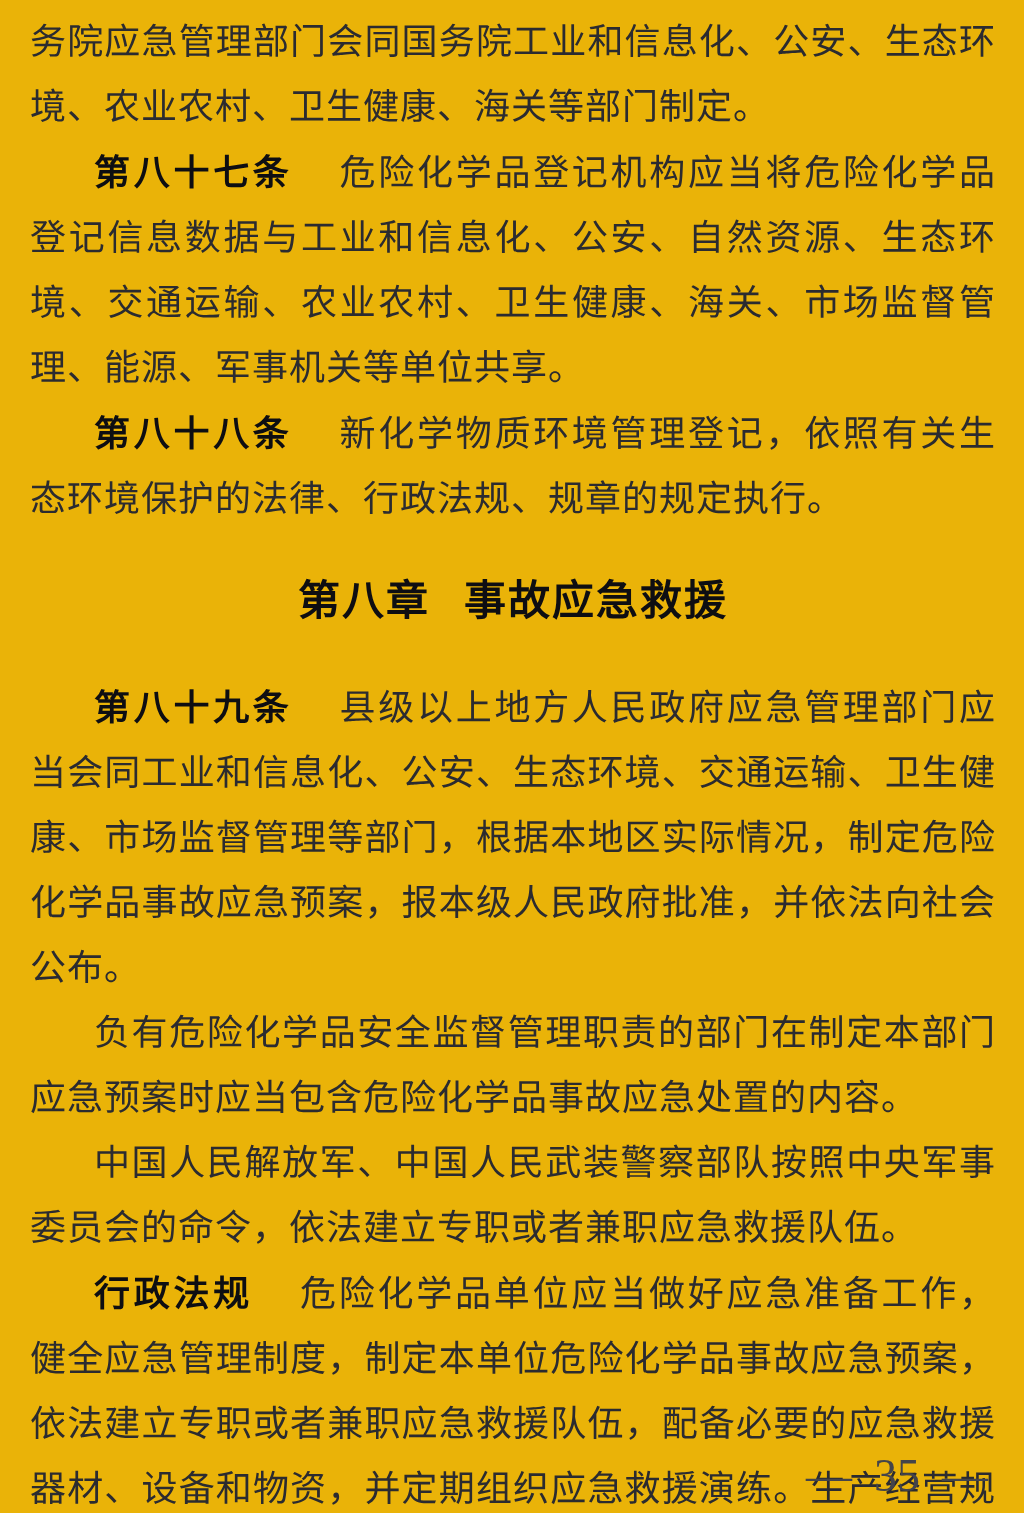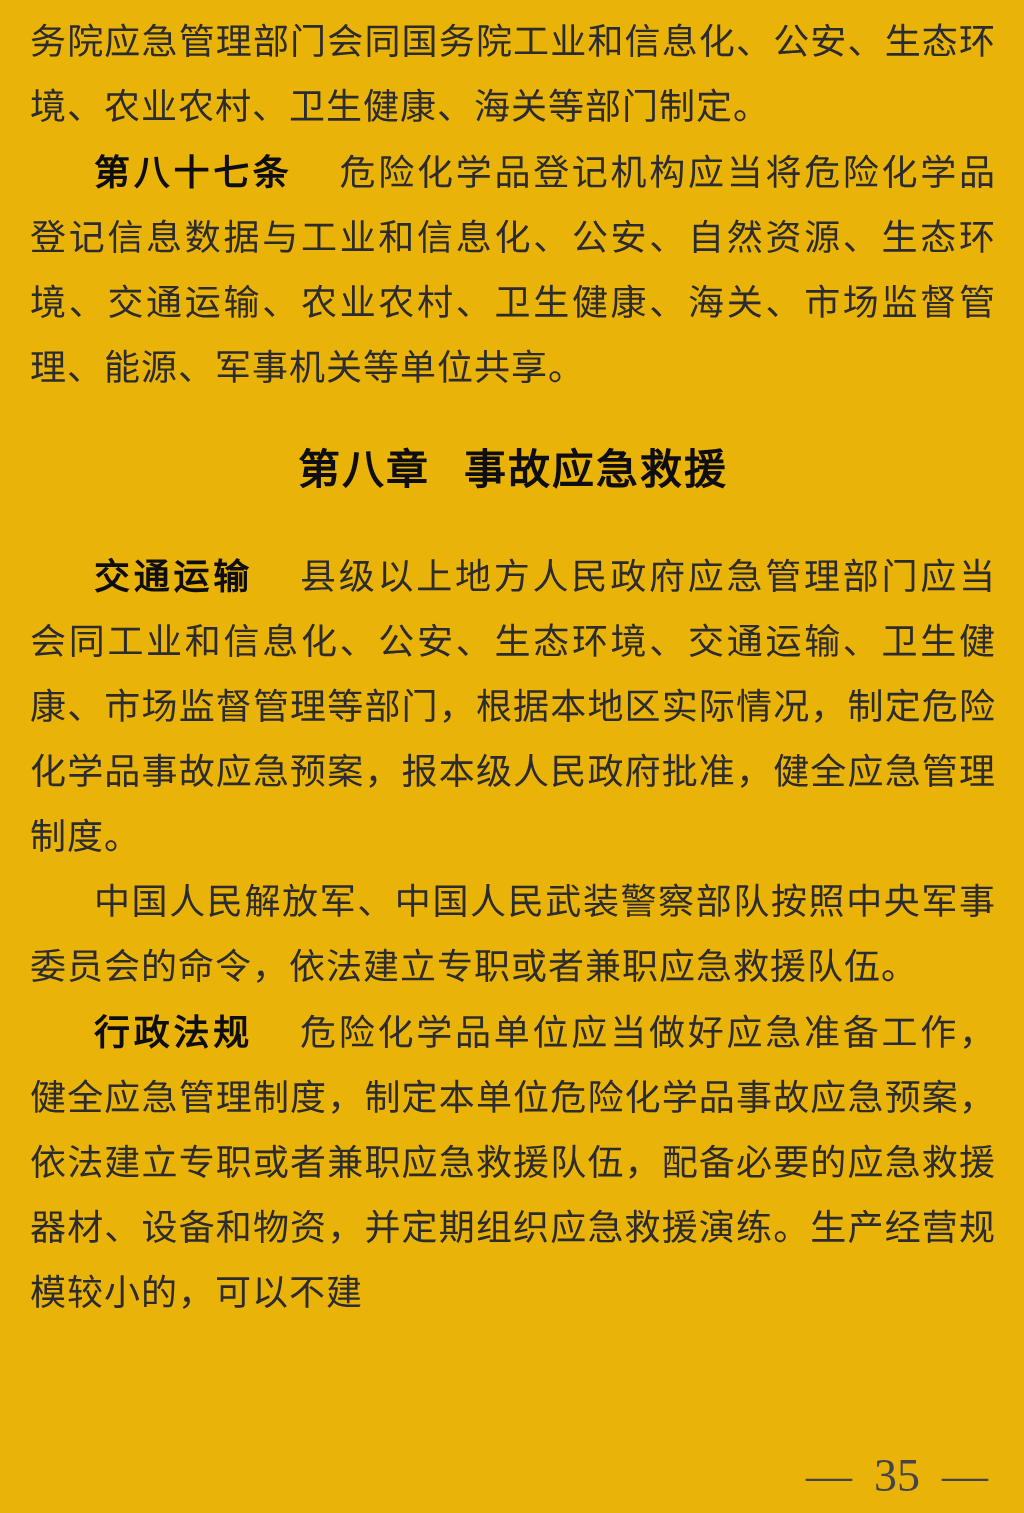--- a/index.html
+++ b/index.html
@@ -77,29 +77,33 @@
 <div class="page">
 
   <main class="body-text">
 
     <p class="para">务院应急管理部门会同国务院工业和信息化、公安、生态环境、农业农村、卫生健康、海关等部门制定。</p>
 
     <p class="para indented">
       <strong class="article-label">第八十七条</strong><span>危险化学品登记机构应当将危险化学品登记信息数据与工业和信息化、公安、自然资源、生态环境、交通运输、农业农村、卫生健康、海关、市场监督管理、能源、军事机关等单位共享。</span>
     </p>
 
+    <p class="para indented">
+      <strong class="article-label">第八十八条</strong><span>新化学物质环境管理登记，依照有关生态环境保护的法律、行政法规、规章的规定执行。</span>
+    </p>
 
     <h2 class="chapter-heading">
       <span class="chapter-number">第八章</span><span class="chapter-title">事故应急救援</span>
     </h2>
 
     <p class="para indented">
-      <strong class="article-label">交通运输</strong><span>县级以上地方人民政府应急管理部门应当会同工业和信息化、公安、生态环境、交通运输、卫生健康、市场监督管理等部门，根据本地区实际情况，制定危险化学品事故应急预案，报本级人民政府批准，健全应急管理制度。</span>
+      <strong class="article-label">第八十九条</strong><span>县级以上地方人民政府应急管理部门应当会同工业和信息化、公安、生态环境、交通运输、卫生健康、市场监督管理等部门，根据本地区实际情况，制定危险化学品事故应急预案，报本级人民政府批准，并依法向社会公布。</span>
     </p>
 
+    <p class="para indented">负有危险化学品安全监督管理职责的部门在制定本部门应急预案时应当包含危险化学品事故应急处置的内容。</p>
 
     <p class="para indented">中国人民解放军、中国人民武装警察部队按照中央军事委员会的命令，依法建立专职或者兼职应急救援队伍。</p>
 
     <p class="para indented">
       <strong class="article-label">行政法规</strong><span>危险化学品单位应当做好应急准备工作，健全应急管理制度，制定本单位危险化学品事故应急预案，依法建立专职或者兼职应急救援队伍，配备必要的应急救援器材、设备和物资，并定期组织应急救援演练。生产经营规模较小的，可以不建</span>
     </p>
 
   </main>
 
   <footer class="page-footer">

